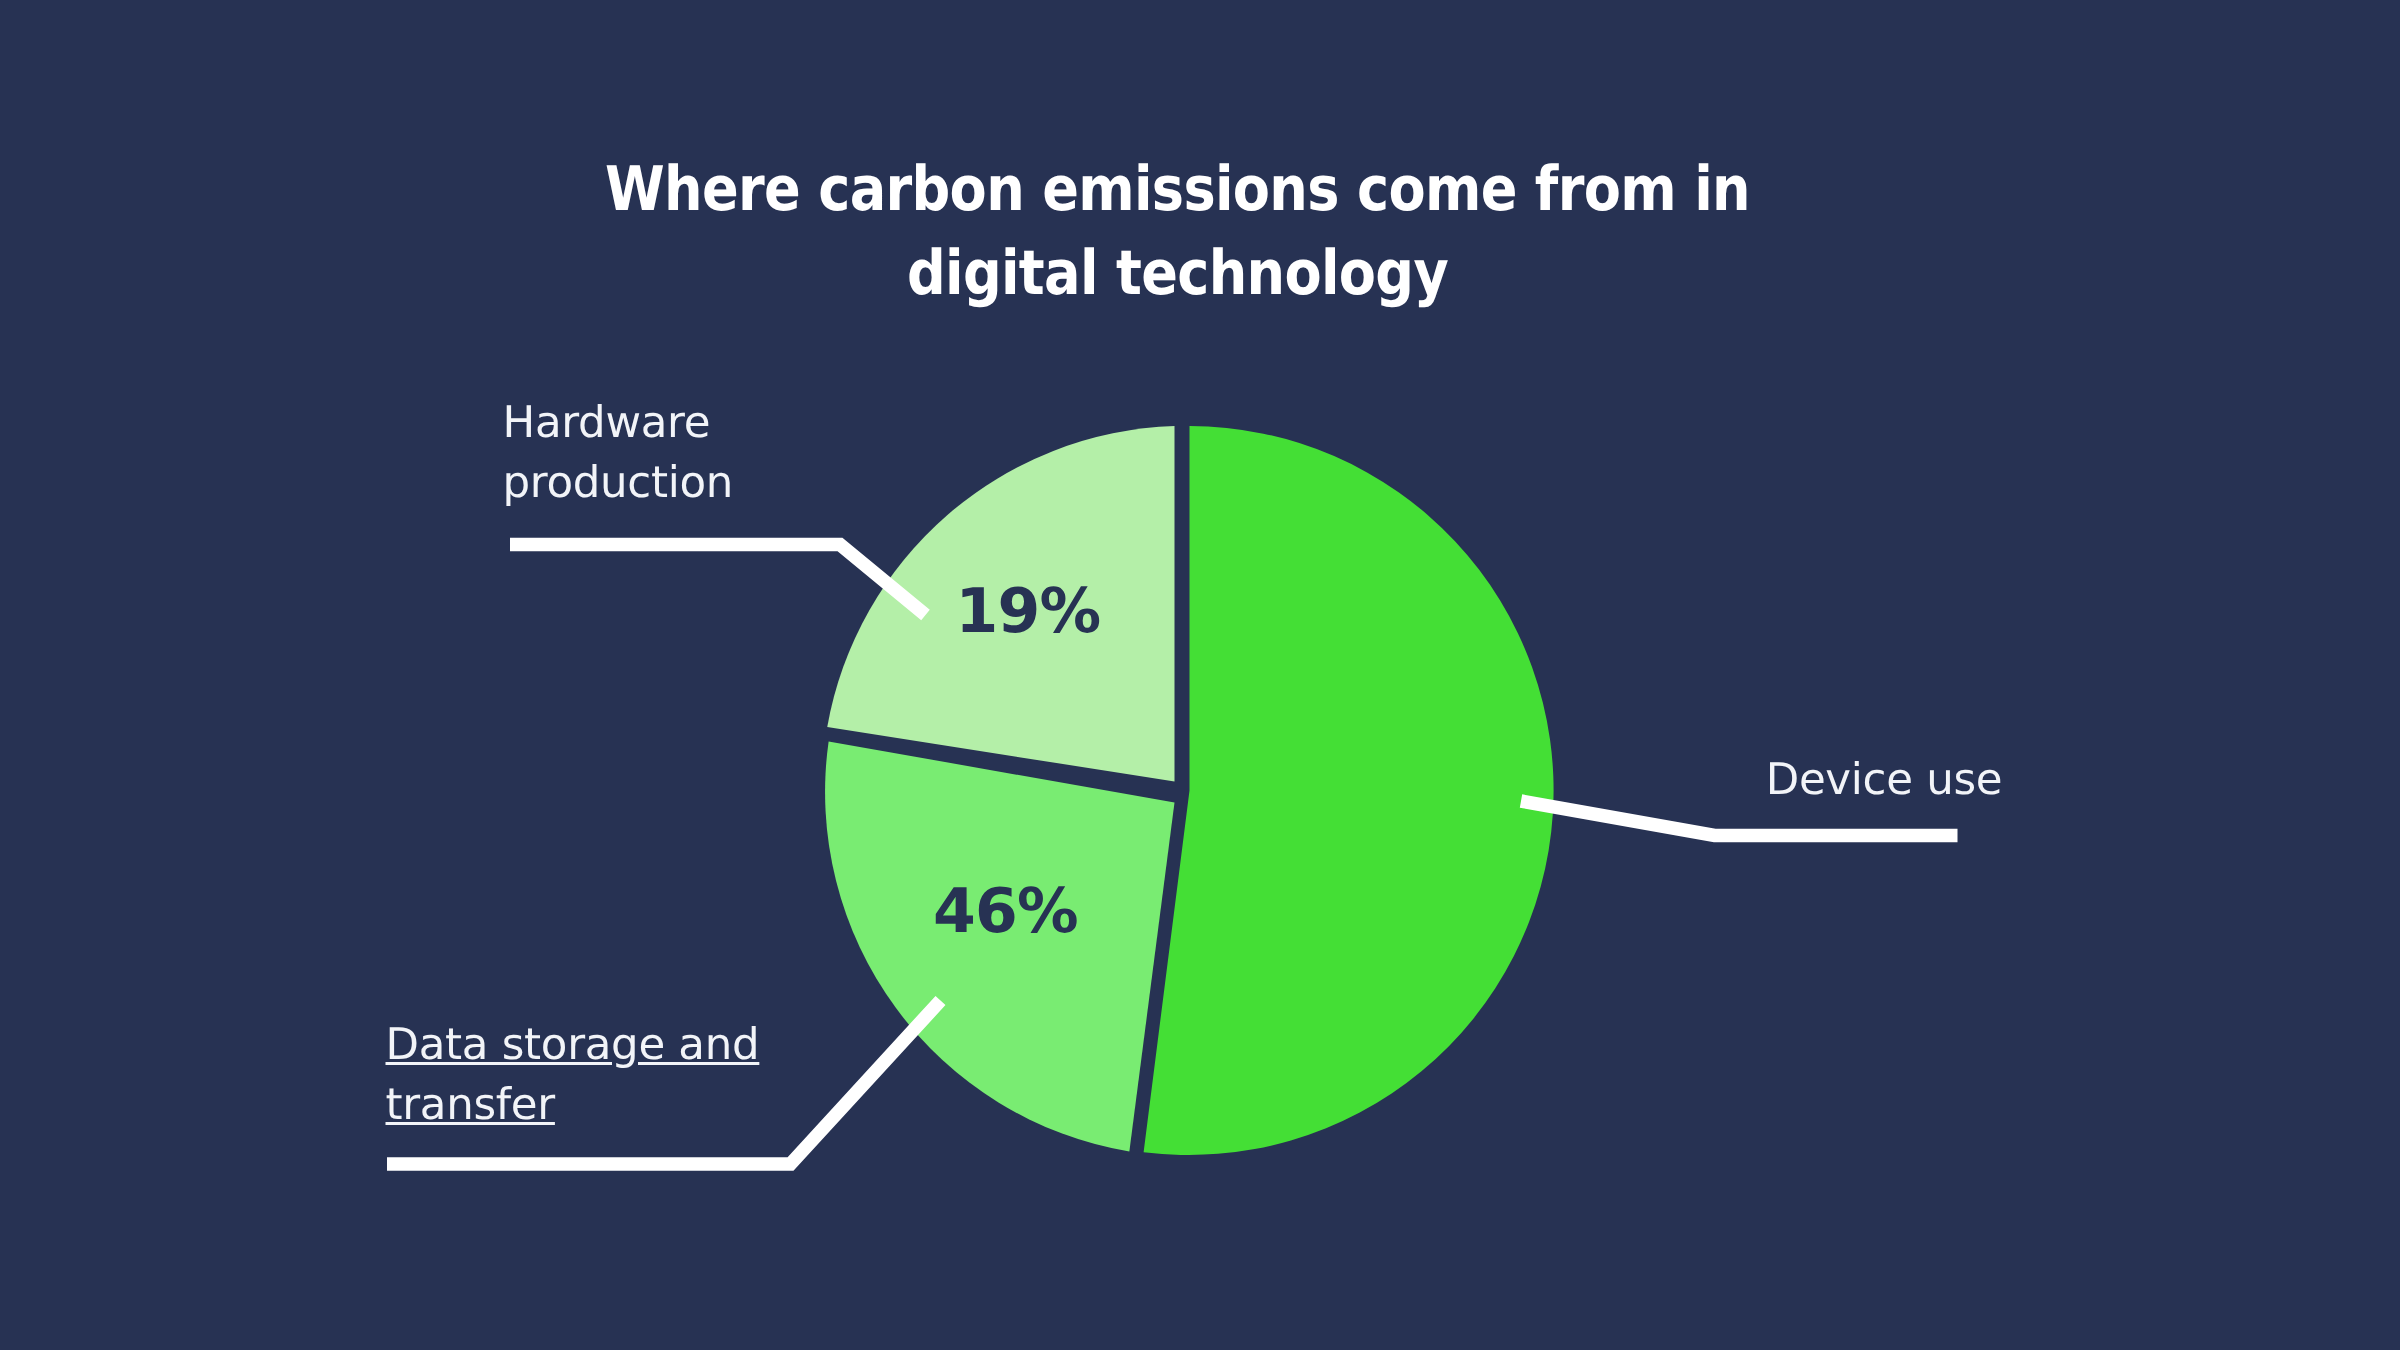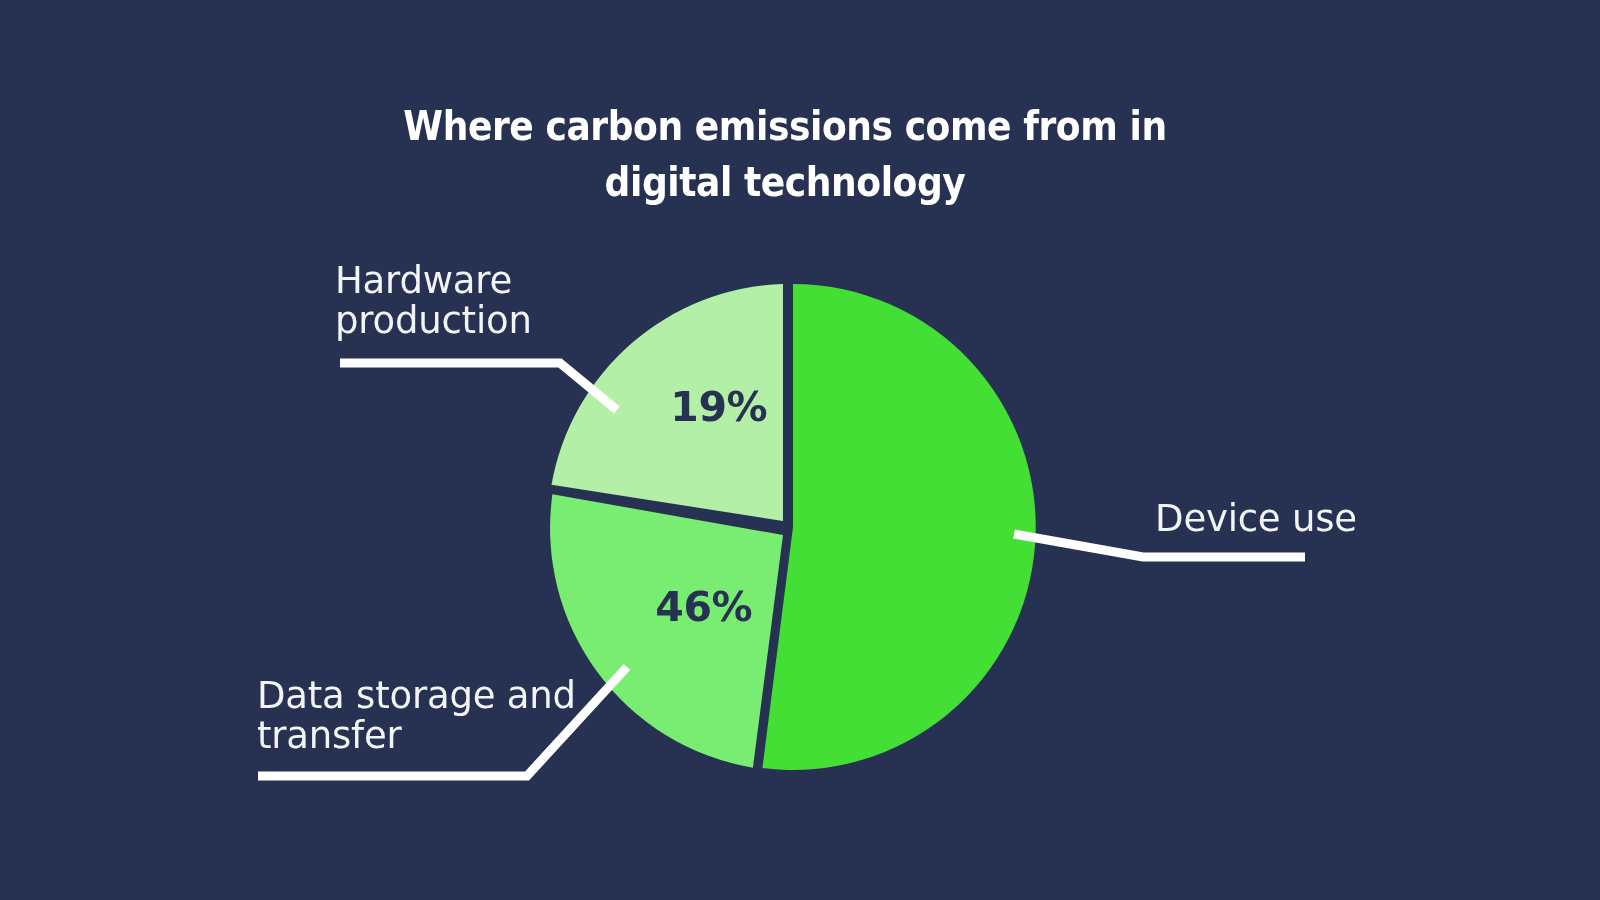--- a/index.html
+++ b/index.html
@@ -45,54 +45,55 @@
     width: 1600px;
     height: 900px;
   }
 
   
   .callout-label {
     position: absolute;
     color: #f2f4f8;
     font-family: "DejaVu Sans", sans-serif;
     font-weight: normal;
-    font-size: 37px;
+    font-size: 29px;
     line-height: 40px;
     letter-spacing: -0.2px;
     white-space: pre-line;
   }
   #label-hardware-production {
     left: 335px;
     top: 261px;
     text-align: left;
     width: 330px;
   }
   #label-data-storage-and-transfer {
     left: 257px;
     top: 676px;
     text-align: left;
     width: 340px;
+    text-decoration: underline;
   }
   #label-device-use {
     left: 1126px;
     top: 499px;
     text-align: center;
     width: 260px;
   }
 
   
   .slice-value {
     position: absolute;
     color: #273253;
     font-family: "DejaVu Sans", sans-serif;
     font-weight: bold;
     font-size: 41px;
     line-height: 46px;
     letter-spacing: -0.5px;
-    text-align: right;
+    text-align: left;
   }
   #value-device-use {
     left: 843px;
     top: 496px;
     width: 130px;
   }
   #value-hardware-production {
     left: 637px;
     top: 384px;
     width: 130px;

